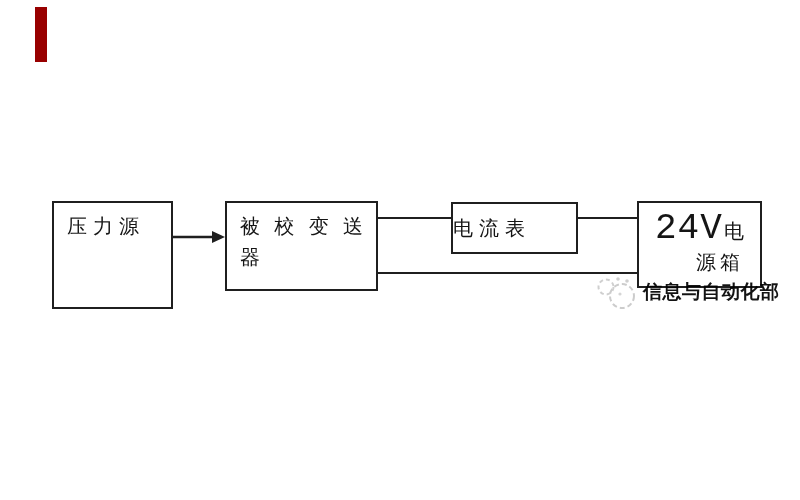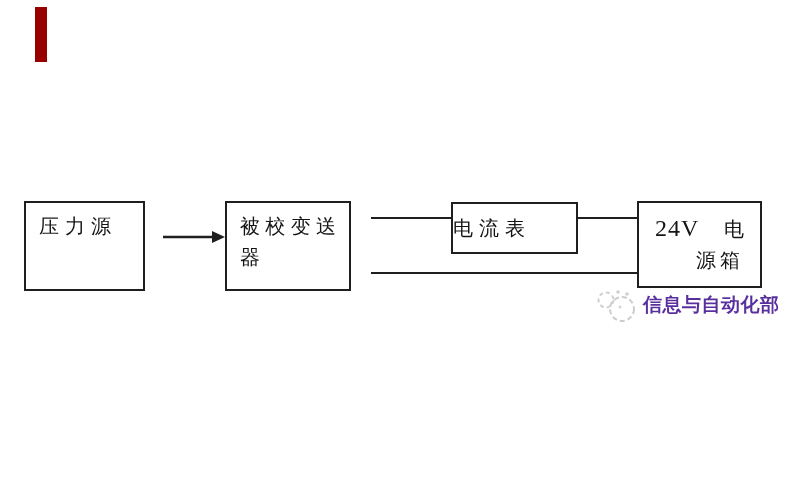--- a/index.html
+++ b/index.html
@@ -29,39 +29,39 @@
   }
   .box {
     position: absolute;
     box-sizing: border-box;
     background: #ffffff;
     border: 2px solid #1f1f1f;
     font-size: 20px;
     line-height: 31px;
     padding: 8px 13px 0 13px;
   }
-  .box-pressure   { left: 24px;  top: 201px; width: 121px; height: 90px; }
-  .box-transmitter{ left: 225px; top: 201px; width: 126px; height: 90px; }
+  .box-pressure   { left: 52px;  top: 201px; width: 121px; height: 108px; }
+  .box-transmitter{ left: 225px; top: 201px; width: 153px; height: 90px; }
   .box-ammeter    { left: 451px; top: 202px; width: 127px; height: 52px;
                     display: flex; align-items: center; 
                     padding: 0; }
   .box-power      { left: 637px; top: 201px; width: 125px; height: 87px;
                     padding: 10px 16px 0 16px; }
   .ls6 { letter-spacing: 6px; }
   .ls4 { letter-spacing: 4px; text-align: right; }
   .just { text-align: justify; text-align-last: justify; }
   .row-justify { display: flex; justify-content: space-between; align-items: baseline; }
-  .latin-big { font-size: 24px; letter-spacing: 1px; }
+  .latin-big { font-size: 36px; letter-spacing: 1px; font-family: Liberation Mono, monospace; }
   .watermark {
     position: absolute;
     left: 594px;
-    top: 282px;
+    top: 269px;
     width: 200px;
     height: 42px;
-    color: #4c1d95;
+    color: #000000;
     opacity: 0.92;
   }
   .wm-logo { position: absolute; left: 0; top: 4px; }
   .wm-text {
     position: absolute;
     left: 49px;
     top: 10px;
     font-size: 19px;
     font-weight: bold;
     letter-spacing: 0.5px;

